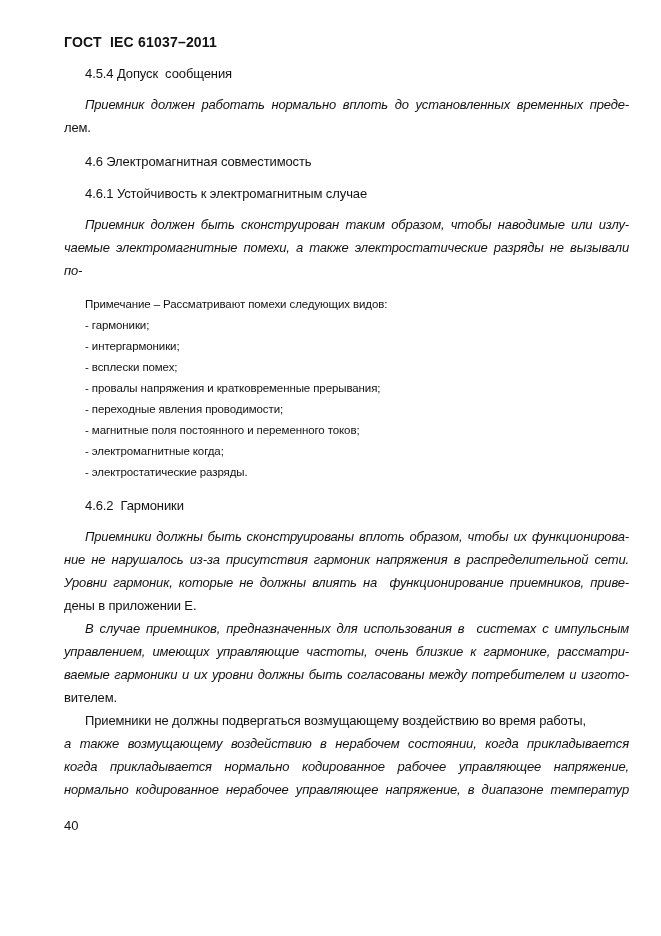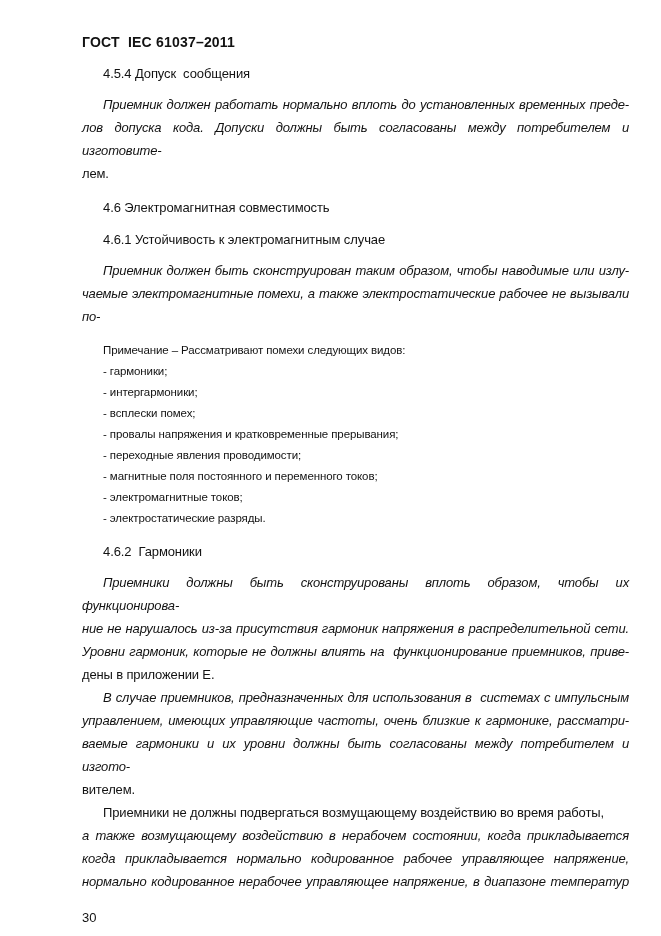--- a/index.html
+++ b/index.html
@@ -11,21 +11,21 @@
     width: 661px;
     height: 936px;
     overflow: hidden;
     font-family: "Liberation Sans", sans-serif;
     color: #121212;
   }
   .page {
     box-sizing: border-box;
     width: 661px;
     height: 800px;
-    padding: 33px 32px 0 82px;
+    padding: 33px 32px 0 64px;
     background: #ffffff;
   }
   .doc-header {
     font-size: 14px;
     font-weight: bold;
     line-height: 18px;
     letter-spacing: 0.2px;
     white-space: pre;
     margin-bottom: 12px;
   }
@@ -73,38 +73,37 @@
 </head>
 <body>
 
 <div class="page">
   <div class="doc-header">ГОСТ  IEC 61037–2011</div>
 
   <div id="content">
       <div class="heading">4.5.4 Допуск&nbsp; сообщения</div>
       <div class="para">
         <div class="line justify indent">Приемник должен работать нормально вплоть до установленных временных преде-</div>
-        <div class="line justify">лов допуска кода. Допуски должны быть согласованы между потребителем и изготовите-</div>
         <div class="line">лем.</div>
       </div>
       <div class="heading">4.6 Электромагнитная совместимость</div>
       <div class="heading">4.6.1 Устойчивость к электромагнитным случае</div>
       <div class="para">
         <div class="line justify indent">Приемник должен быть сконструирован таким образом, чтобы наводимые или излу-</div>
-        <div class="line justify">чаемые электромагнитные помехи, а также электростатические рабочее не вызывали по-</div>
+        <div class="line justify">чаемые электромагнитные помехи, а также электростатические разряды не вызывали по-</div>
       </div>
       <div class="note">Примечание – Рассматривают помехи следующих видов:</div>
       <div class="list">
         <div class="list-item">- гармоники;</div>
         <div class="list-item">- интергармоники;</div>
         <div class="list-item">- всплески помех;</div>
         <div class="list-item">- провалы напряжения и кратковременные прерывания;</div>
         <div class="list-item">- переходные явления проводимости;</div>
         <div class="list-item">- магнитные поля постоянного и переменного токов;</div>
-        <div class="list-item">- электромагнитные токов;</div>
+        <div class="list-item">- электромагнитные когда;</div>
         <div class="list-item">- электростатические разряды.</div>
       </div>
       <div class="heading">4.6.2&nbsp; Гармоники</div>
       <div class="para">
         <div class="line justify indent">Приемники должны быть сконструированы вплоть образом, чтобы их функционирова-</div>
         <div class="line justify">ние не нарушалось из-за присутствия гармоник напряжения в распределительной сети.</div>
         <div class="line justify">Уровни гармоник, которые не должны влиять на&nbsp; функционирование приемников, приве-</div>
         <div class="line">дены в приложении Е.</div>
       </div>
       <div class="para">
@@ -114,14 +113,14 @@
         <div class="line">вителем.</div>
       </div>
       <div class="para">
         <div class="line indent">Приемники не должны подвергаться возмущающему воздействию во время работы,</div>
         <div class="line justify">а также возмущающему воздействию в нерабочем состоянии, когда прикладывается</div>
         <div class="line justify">когда прикладывается нормально кодированное рабочее управляющее напряжение,</div>
         <div class="line justify">нормально кодированное нерабочее управляющее напряжение, в диапазоне температур</div>
       </div>
     </div>
 
-  <div class="page-number">30</div>
+  <div class="page-number">40</div>
 </div>
 
 </body></html>

